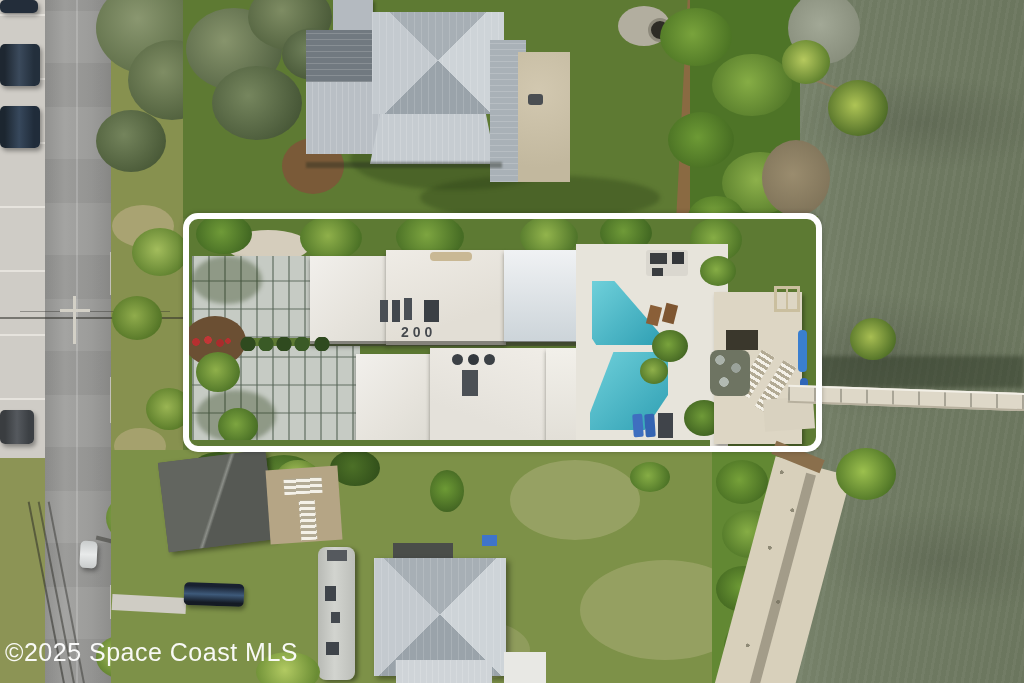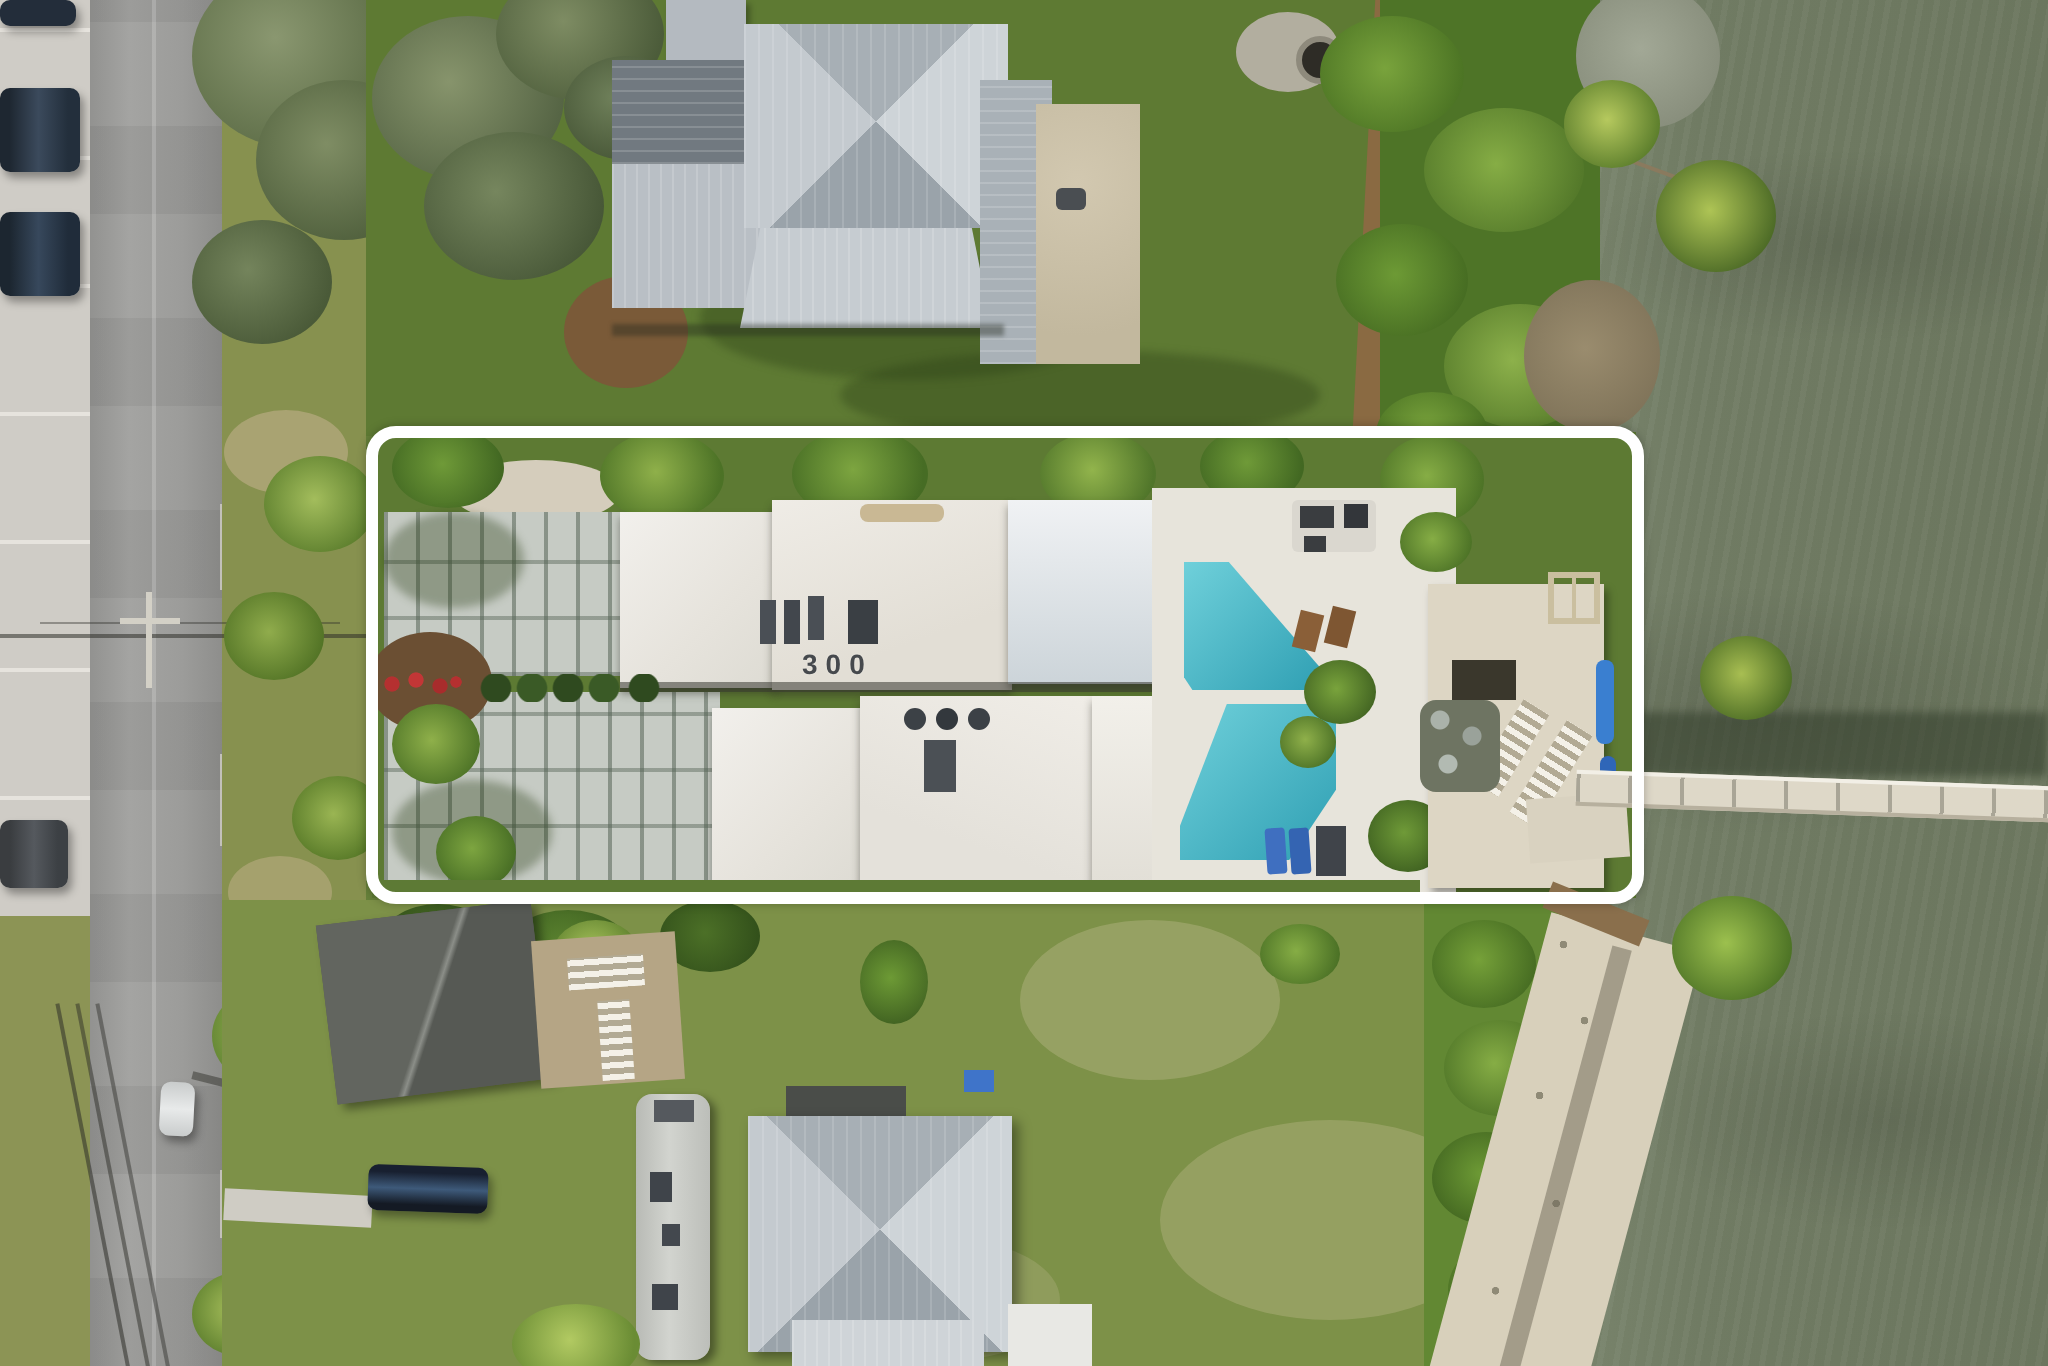--- a/index.html
+++ b/index.html
@@ -286,15 +286,16 @@
     <div class="t" style="left:716px;top:460px;width:52px;height:44px;background:radial-gradient(circle at 45% 45%,#76a139,#466c22 78%);"></div>
     <div class="t" style="left:722px;top:510px;width:56px;height:48px;background:radial-gradient(circle at 45% 45%,#86ad45,#4c7226 78%);"></div>
     <div class="t" style="left:716px;top:566px;width:54px;height:46px;background:radial-gradient(circle at 45% 45%,#6d9a35,#3f621f 78%);"></div>
     <div class="t" style="left:724px;top:620px;width:58px;height:50px;background:radial-gradient(circle at 45% 45%,#79a33c,#466c22 78%);"></div>
     <div class="abs sand" style="left:742px;top:462px;width:78px;height:250px;transform:rotate(15deg);"></div>
     <div class="abs" style="left:775px;top:470px;width:10px;height:240px;background:rgba(110,104,88,.5);transform:rotate(15deg);"></div>
     <div class="abs" style="left:772px;top:450px;width:52px;height:14px;background:#8a6f4c;transform:rotate(22deg);"></div>
     <div class="t" style="left:836px;top:448px;width:60px;height:52px;background:radial-gradient(circle at 45% 45%,#9cc04e,#4e7426 75%);"></div>
   </div>
 
-  <div class="abs" id="roofnum">300</div>
+  <div class="abs" id="roofnum">200</div>
   <div class="abs" id="lot-outline"></div>
+  <div class="abs" id="watermark">©2025 Space Coast MLS</div>
 </div>
 
 </body></html>

